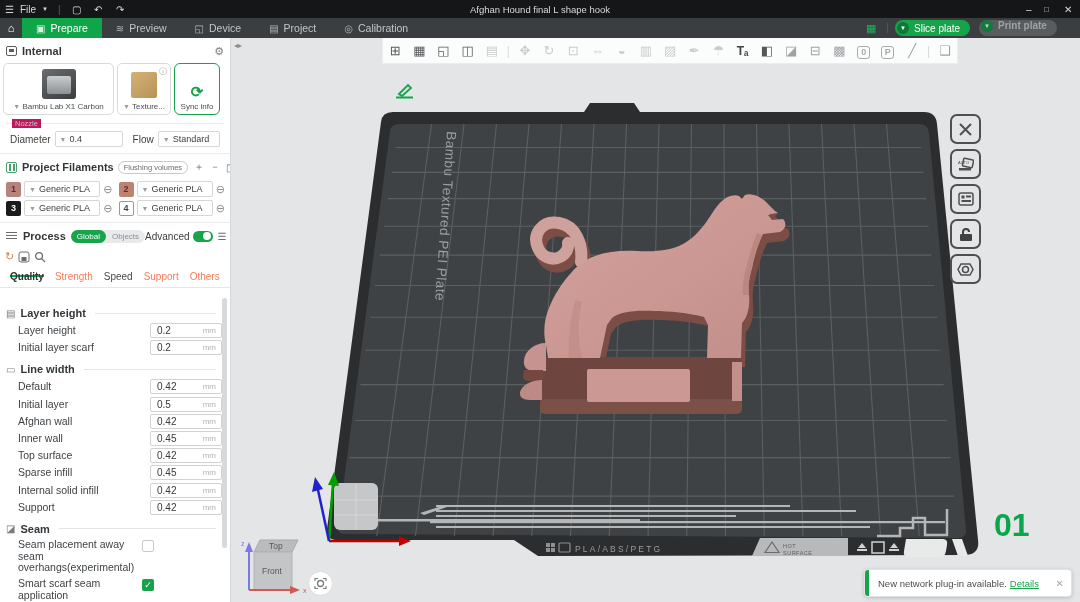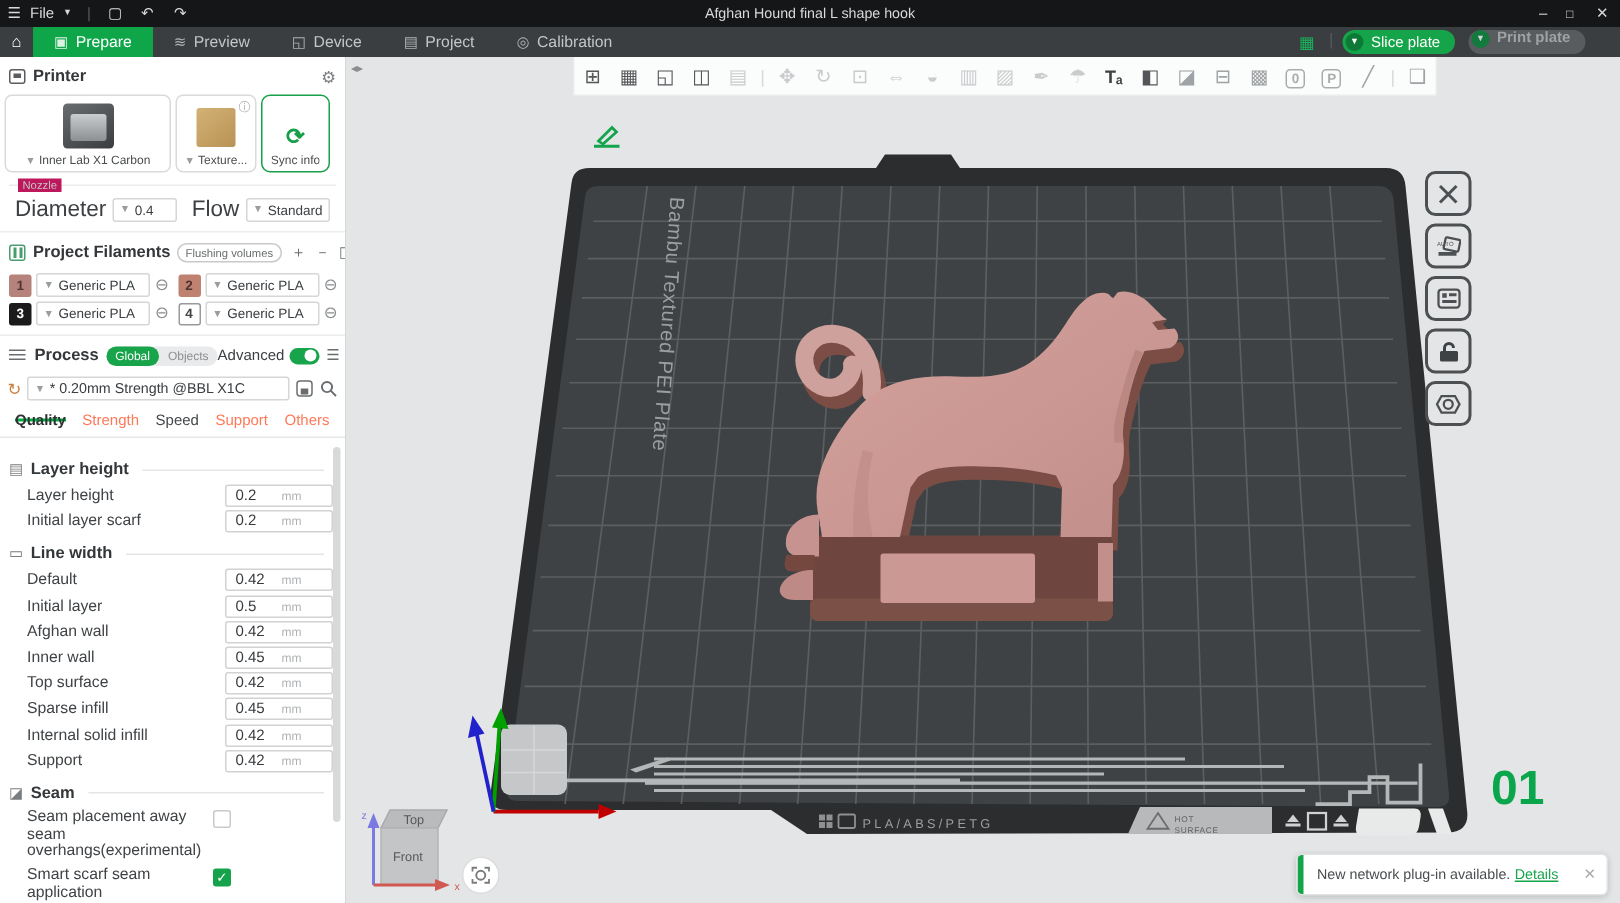--- a/index.html
+++ b/index.html
@@ -37,21 +37,21 @@
 #card-sync{width:46px;border:1.5px solid #17a04a;border-radius:6px}
 .printer-img{width:34px;height:30px;background:linear-gradient(150deg,#6a6d70,#3a3d40);border-radius:3px;margin-bottom:3px;position:relative}
 .printer-img:after{content:"";position:absolute;left:5px;top:7px;right:5px;bottom:5px;background:linear-gradient(180deg,#caccce,#8d9093);border-radius:2px}
 .plate-img{width:26px;height:26px;background:linear-gradient(140deg,#d3b276,#b89254);border-radius:2px;margin-bottom:4px}
 .info-dot{position:absolute;right:3px;top:2px;color:#a9acae;font-size:8px}
 .sync-ic{color:#17a04a;font-size:15px;font-weight:bold;line-height:15px;margin-bottom:3px}
 
 #nozzle-group{position:relative;border-top:1px solid #ebebec;margin:4px 6px 0 6px;padding-top:5px}
 #nozzle-label{position:absolute;top:-5px;left:6px;background:#be185d;font-size:7.5px;color:#c2c4c5;padding:0 3px}
 .formrow{display:flex;align-items:center;padding:2px 4px 6px 4px;gap:4px}
-.flabel{font-size:15px;color:#3c4043}
+.flabel{font-size:10px;color:#3c4043}
 .dd{height:16px;border:1px solid #d6d6d6;border-radius:2px;background:#fff;display:flex;align-items:center;font-size:9px;color:#3c4043;padding:0 4px;gap:3px;white-space:nowrap}
 .dd .chev{color:#9a9da0;font-size:7px}
 
 .pill-btn{height:13px;border:1px solid #c9c9c9;border-radius:7px;font-size:7.5px;color:#6a6d6f;display:flex;align-items:center;padding:0 5px;margin-left:4px;white-space:nowrap;flex:none}
 .hico{color:#6a6d6f;font-size:10px;margin-left:6px;flex:none}
 #filgrid{display:grid;grid-template-columns:1fr 1fr;gap:3px 6px;padding:4px 5px 6px 6px}
 .filrow{display:flex;align-items:center;gap:3px}
 .swatch{width:15px;height:15px;border-radius:2px;font-size:9px;display:flex;align-items:center;justify-content:center;font-weight:bold;flex:none}
 .fil-dd{flex:1}
 .rem{color:#8a8d8f;font-size:11px;line-height:11px}
@@ -74,21 +74,21 @@
 
 #settings{position:absolute;left:0;top:256px;width:224px;bottom:0;overflow:hidden;padding-top:6px}
 .sec-head{display:flex;align-items:center;margin:7px 8px 3px 6px;gap:5px}
 .sec-title{font-size:11px;font-weight:bold;color:#33373a;white-space:nowrap}
 .sec-line{flex:1;border-top:1px solid #e5e5e5;margin-left:4px}
 .sec-ic{color:#7a7d7f;font-size:10px}
 .srow{display:flex;align-items:center;height:17.2px;padding-left:18px}
 .srow .sl{font-size:10.5px;color:#3f4346;flex:1;line-height:1.05}
 .inbox{width:72px;height:15px;border:1px solid #d2d2d2;border-radius:2px;display:flex;align-items:center;margin-right:2px;background:#fff}
 .inbox .v{font-size:10px;color:#35393c;margin-left:6px;flex:1}
-.inbox .u{font-size:8px;color:#b0b3b5;margin-right:20px}
+.inbox .u{font-size:8px;color:#b0b3b5;margin-right:5px}
 .inbox .chev{color:#9a9da0;font-size:7px;margin-left:4px}
 .crow{display:flex;align-items:flex-start;padding-left:18px;margin:4px 0}
 .crow .sl{font-size:10.5px;color:#3f4346;width:118px;line-height:1.12}
 .cb{width:12px;height:12px;border-radius:2px;margin-left:6px;margin-top:1px;flex:none}
 .cb.un{border:1px solid #c9c9c9;background:#fff}
 .cb.ck{background:#15a24a;color:#fff;font-size:9px;display:flex;align-items:center;justify-content:center}
 #sb-scroll{position:absolute;right:3px;top:260px;width:5px;height:250px;background:#d9d9d9;border-radius:3px}
 
 #viewport{position:absolute;left:231px;top:38px;width:849px;height:564px;background:#e4e5e6}
 #collapse{position:absolute;left:3px;top:3px;color:#8a8d8f;font-size:8px}
@@ -164,27 +164,27 @@
   </div>
   <div style="position:absolute;left:979px;top:2px;height:16px;border-radius:9px;background:#585c5e;display:flex;align-items:flex-start;padding:0 10px 0 2px">
     <span style="width:12px;height:12px;border-radius:50%;background:#127a3c;color:#cfd2d3;font-size:6px;display:flex;align-items:center;justify-content:center;margin-right:5px">▼</span>
     <span style="color:#9fa2a4;font-size:10px;font-weight:bold">Print plate</span>
   </div>
 </div>
 
 <div id="sidebar">
   <div class="sb-head">
     <span class="ic-printer"></span>
-    <span class="sb-title">Printer</span>
+    <span class="sb-title">Internal</span>
     <span class="gear">⚙</span>
   </div>
   <div id="cards">
     <div class="pcard" id="card-printer">
       <div class="printer-img"></div>
-      <div class="lbl"><span class="chev">▼</span> <span>Inner Lab X1 Carbon</span></div>
+      <div class="lbl"><span class="chev">▼</span> <span>Bambu Lab X1 Carbon</span></div>
     </div>
     <div class="pcard" id="card-plate">
       <div class="info-dot">ⓘ</div>
       <div class="plate-img"></div>
       <div class="lbl"><span class="chev">▼</span> <span>Texture...</span></div>
     </div>
     <div class="pcard" id="card-sync">
       <div class="sync-ic">⟳</div>
       <div class="lbl">Sync info</div>
     </div>
@@ -256,24 +256,20 @@
       <span class="on">Global</span>
       <span class="off">Objects</span>
     </span>
     <span style="font-size:10px;color:#3c4043;margin-left:auto">Advanced</span>
     <span class="toggle"></span>
     <span style="color:#6a6d6f;font-size:10px;margin-left:5px">☰</span>
 
   </div>
   <div id="preset-row">
     <span class="hist">↻</span>
-    <span class="dd" id="preset-dd">
-        <span class="chev">▼</span>
-        <span style="font-size:9.5px">* 0.20mm Strength @BBL X1C</span>
-      </span>
     <svg width="12" height="12" viewBox="0 0 12 12">
         <rect x="1" y="1" width="10" height="10" rx="2" fill="none" stroke="#6a6d6f"></rect>
         <rect x="3.5" y="6" width="5" height="4" fill="#6a6d6f"></rect>
       </svg>
     <svg width="12" height="12" viewBox="0 0 12 12">
         <circle cx="5" cy="5" r="3.4" fill="none" stroke="#6a6d6f" stroke-width="1.3"></circle>
         <line x1="7.6" y1="7.6" x2="11" y2="11" stroke="#6a6d6f" stroke-width="1.3"></line>
       </svg>
   </div>
   <div id="ptabs">

